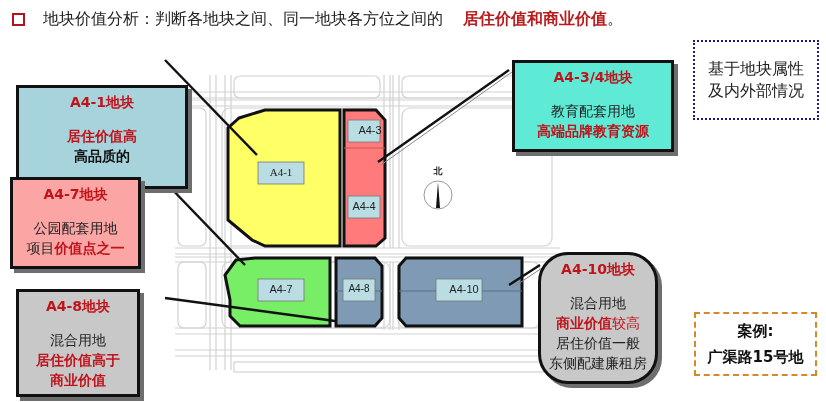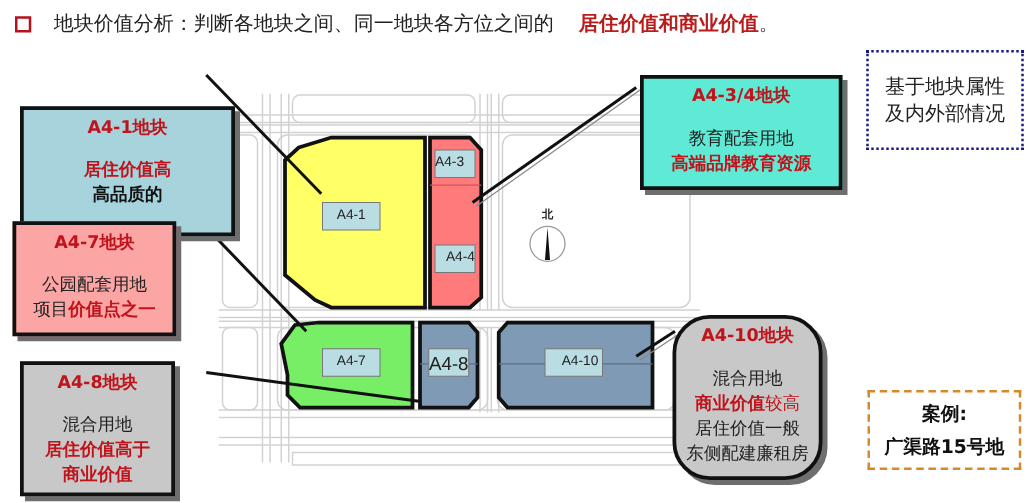--- a/index.html
+++ b/index.html
@@ -92,25 +92,25 @@
     <line x1="165" y1="298" x2="335" y2="321"></line>
     <line x1="509" y1="70" x2="378" y2="162"></line>
     <line x1="540" y1="265" x2="509" y2="285"></line>
   </g>
   <g stroke="#888" stroke-width="1" fill="none">
     <line x1="512" y1="72" x2="381" y2="165"></line>
     <line x1="542" y1="268" x2="512" y2="288"></line>
   </g>
 </svg>
 
-<div style="position:absolute;left:258px;top:166px;width:46px;text-align:center;font-size:11px;color:#222;font-family:Liberation Sans, sans-serif;">A4-1</div>
-<div style="position:absolute;left:348px;top:124px;width:44px;font-size:11px;color:#222;font-family:'Liberation Sans',sans-serif;">A4-3</div>
-<div style="position:absolute;left:348px;top:200px;width:32px;text-align:right;font-size:11px;color:#222;font-family:'Liberation Sans',sans-serif;">A4-4</div>
+<div style="position:absolute;left:258px;top:166px;width:46px;text-align:center;font-size:11px;color:#222;font-family:Liberation Serif, serif;">A4-1</div>
+<div style="position:absolute;left:348px;top:124px;width:44px;text-align:center;font-size:11px;color:#222;font-family:'Liberation Sans',sans-serif;">A4-3</div>
+<div style="position:absolute;left:348px;top:200px;width:32px;text-align:center;font-size:11px;color:#222;font-family:'Liberation Sans',sans-serif;">A4-4</div>
 <div style="position:absolute;left:258px;top:283px;width:46px;text-align:center;font-size:11px;color:#222;font-family:'Liberation Sans',sans-serif;">A4-7</div>
-<div style="position:absolute;left:343px;top:283px;width:32px;text-align:center;font-size:15px;color:#222;font-family:'Liberation Sans',sans-serif;">A4-8</div>
+<div style="position:absolute;left:343px;top:283px;width:32px;text-align:center;font-size:10px;color:#222;font-family:'Liberation Sans',sans-serif;">A4-8</div>
 <div style="position:absolute;left:436px;top:283px;width:56px;text-align:center;font-size:11px;color:#222;font-family:'Liberation Sans',sans-serif;">A4-10</div>
 <div style="position:absolute;left:431px;top:165px;width:14px;text-align:center;font-size:9px;font-weight:bold;color:#222;">北</div>
 
 <div class="callout" style="left:16px;top:55px;width:172px;height:104px;background:#a7d3dc;margin-top:30px;">
   <div class="ttl">A4-1地块</div>
   <div class="gap"></div>
   <div class="red">居住价值高</div>
   <div class="blk">高品质的</div>
 </div>
 

